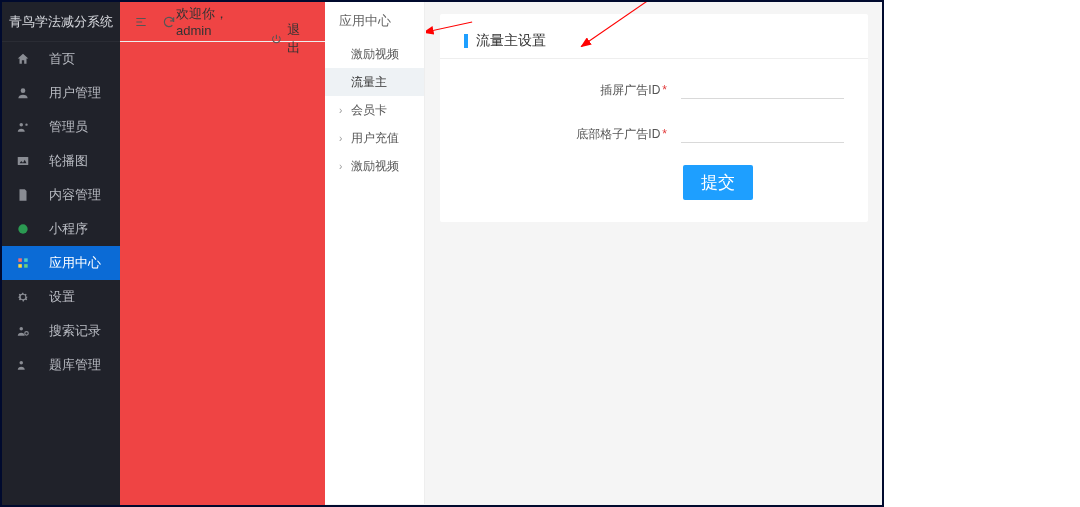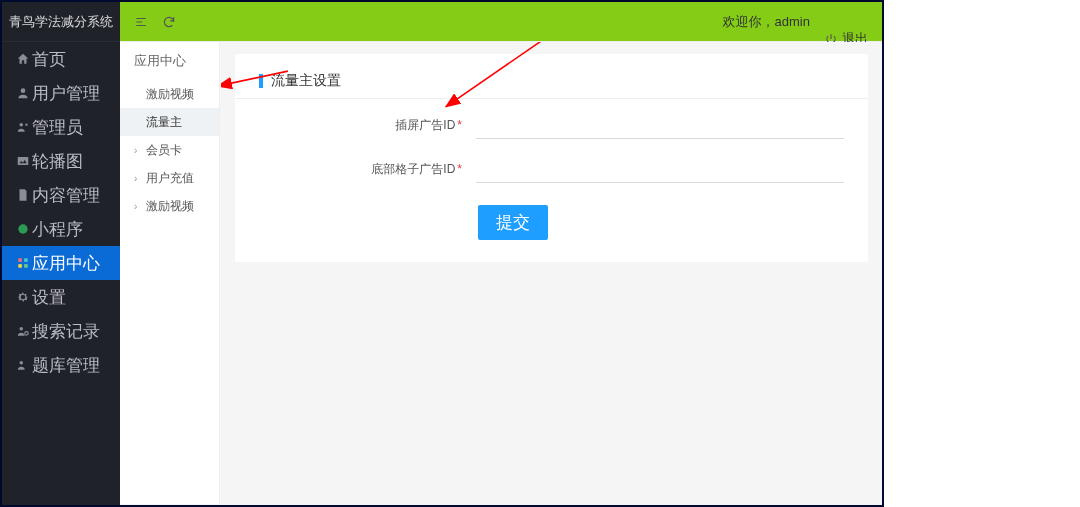--- a/index.html
+++ b/index.html
@@ -2,28 +2,28 @@
 <html><head>
   <meta charset="utf-8">
   <style>
     * { margin: 0; padding: 0; box-sizing: border-box; }
     body { font-family: "Microsoft YaHei", Arial, sans-serif; font-size: 13px; color: #333; background: #fff; }
     .app { display: flex; width: 884px; height: 507px; border: 2px solid #000a2e; position: relative; }
 
     
     .sidebar { width: 118px; background: #20222a; color: #8a8d94; display: flex; flex-direction: column; }
     .sidebar-brand { height: 40px; display: flex; align-items: center; justify-content: center; color: #d7d9de; font-size: 13px; border-bottom: 1px solid #2a2c34; }
-    .sidebar-item { height: 34px; display: flex; align-items: center; padding-left: 14px; gap: 2px; cursor: pointer; color: #b9bcc3; font-size: 17px; }
+    .sidebar-item { height: 34px; display: flex; align-items: center; padding-left: 14px; gap: 19px; cursor: pointer; color: #b9bcc3; font-size: 13px; }
     .sidebar-item.active { background: #0b6bd6; color: #fff; }
     .sidebar-item .icon { width: 14px; display: inline-flex; align-items: center; justify-content: center; }
     .sidebar-item.active .icon svg { fill: #fff; }
     .sidebar-item .icon svg { fill: #8a8d94; width: 14px; height: 14px; }
 
     
-    .main { flex: 1; display: flex; flex-direction: column; background: #84cc16; min-width: 0; }
+    .main { flex: 1; display: flex; flex-direction: row; background: #ef4444; min-width: 0; }
     .header { height: 40px; display: flex; align-items: center; justify-content: space-between; padding: 0 14px; border-bottom: 1px solid #eee; }
     .header-left { display: flex; align-items: center; gap: 14px; }
     .header-right { display: flex; align-items: center; gap: 14px; color: #333; font-size: 13px; }
     .header-icon { width: 14px; height: 14px; cursor: pointer; }
     .header-icon svg { width: 14px; height: 14px; fill: #555; }
     .logout-link { display: inline-flex; align-items: center; gap: 4px; cursor: pointer; margin-top: 34px; }
     .logout-link svg { width: 14px; height: 14px; fill: #555; }
 
     
     .body { flex: 1; display: flex; background: #f5f5f5; min-height: 0; }
@@ -34,21 +34,21 @@
     .sub-item { height: 28px; display: flex; align-items: center; padding-left: 14px; color: #555; cursor: pointer; font-size: 12px; }
     .sub-item.active { background: #eef2f5; color: #333; }
     .sub-item .chev { margin-right: 6px; color: #999; font-size: 10px; display: inline-block; width: 6px; }
 
     
     .content { flex: 1; background: #f5f5f5; padding: 12px 14px 14px 14px; position: relative; min-width: 0; }
     .card { background: #fff; border-radius: 2px; padding: 18px 24px; height: 208px; }
     .card-title { display: flex; align-items: center; font-size: 14px; color: #333; margin-bottom: 6px; }
     .title-bar { width: 4px; height: 14px; background: #1e9fff; margin-right: 8px; }
     .hr { border: none; border-top: 1px solid #eee; margin: 8px -24px 18px -24px; }
-    .form-row { display: flex; align-items: flex-start; margin-bottom: 22px; }
+    .form-row { display: flex; align-items: flex-end; margin-bottom: 22px; }
     .form-label { width: 205px; text-align: right; color: #555; font-size: 12px; padding-right: 2px; }
     .req { color: #e23b3b; margin-left: 2px; }
     .form-input { flex: 1; border: none; border-bottom: 1px solid #d9d9d9; height: 22px; outline: none; font-size: 12px; padding: 2px 4px; margin-left: 12px; max-width: 590px; }
     .form-actions { margin-left: 219px; }
     .btn-primary { background: #1e9fff; color: #fff; border: none; padding: 6px 18px; font-size: 17px; cursor: pointer; border-radius: 2px; }
 
     
     .arrows { position: absolute; inset: 0; pointer-events: none; }
   </style>
 </head>

